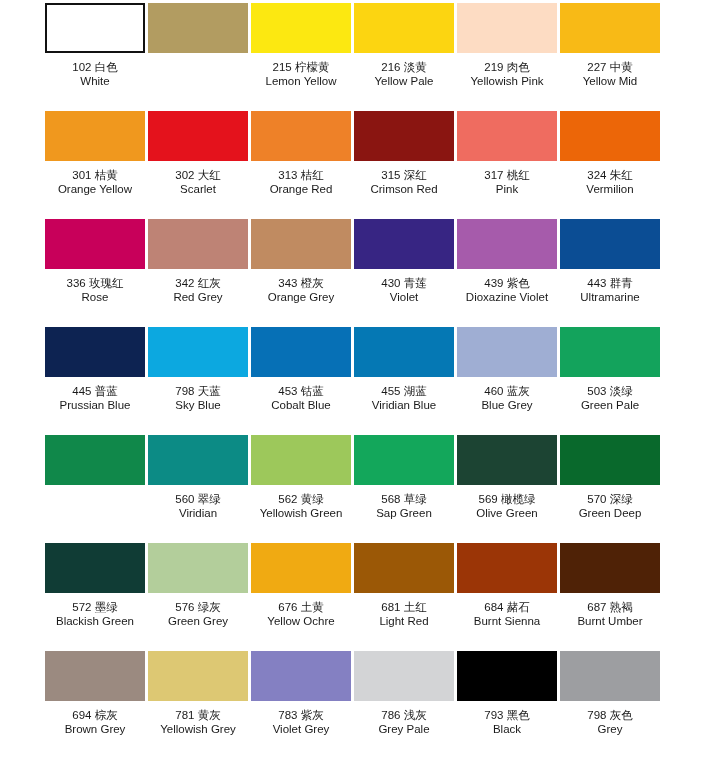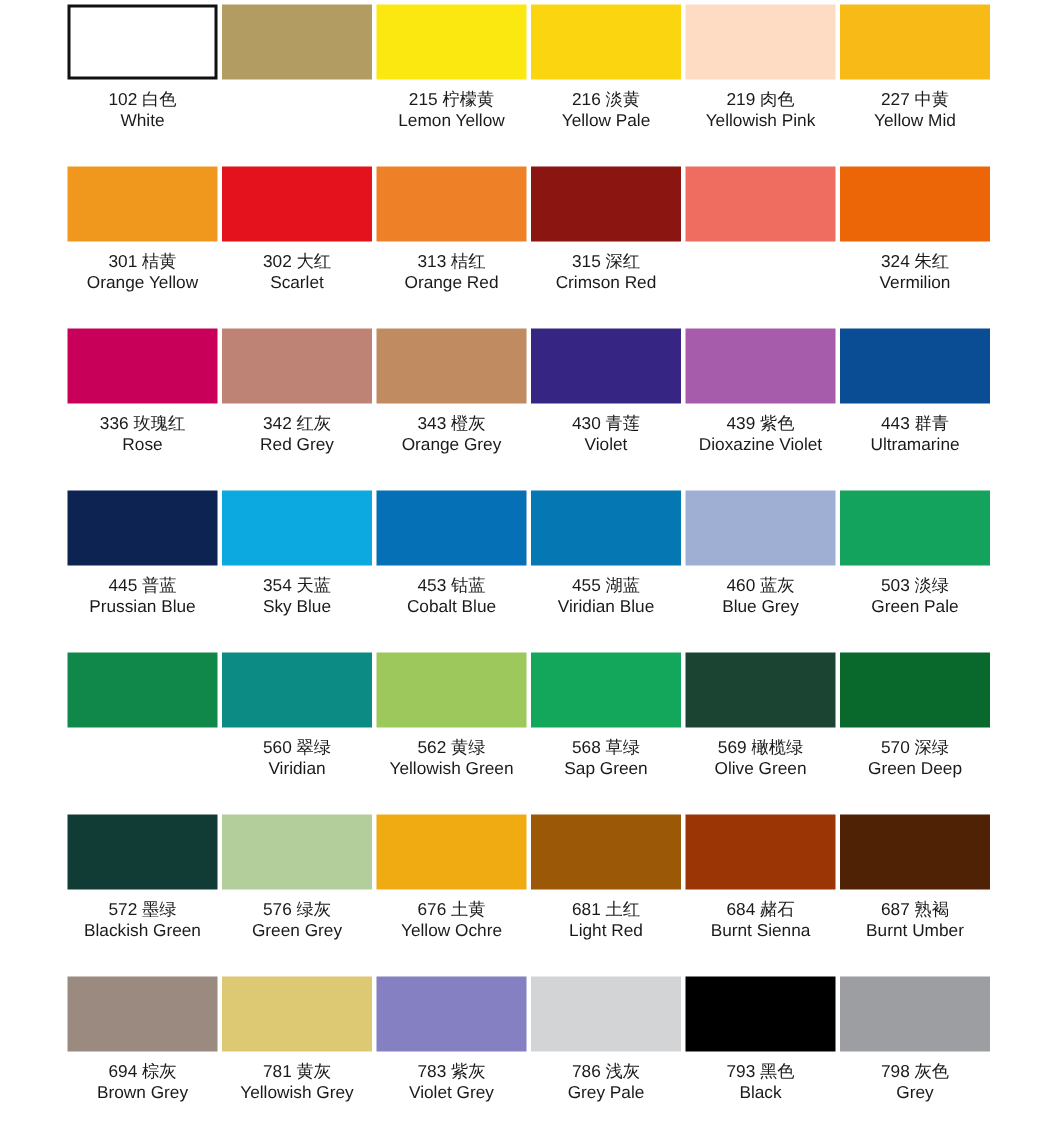--- a/index.html
+++ b/index.html
@@ -138,20 +138,24 @@
       </div>
       <div class="swatch-cell">
         <div class="swatch-chip" style="background-color: rgb(138, 21, 17);"></div>
         <div class="swatch-caption">
           <div class="swatch-name-cn">315 深红</div>
           <div class="swatch-name-en">Crimson Red</div>
         </div>
       </div>
       <div class="swatch-cell">
         <div class="swatch-chip" style="background-color: rgb(239, 108, 96);"></div>
+        <div class="swatch-caption">
+          <div class="swatch-name-cn">317 桃红</div>
+          <div class="swatch-name-en">Pink</div>
+        </div>
       </div>
       <div class="swatch-cell">
         <div class="swatch-chip" style="background-color: rgb(236, 102, 8);"></div>
         <div class="swatch-caption">
           <div class="swatch-name-cn">324 朱红</div>
           <div class="swatch-name-en">Vermilion</div>
         </div>
       </div>
     </div>
     <div class="swatch-row">
@@ -202,21 +206,21 @@
       <div class="swatch-cell">
         <div class="swatch-chip" style="background-color: rgb(13, 35, 82);"></div>
         <div class="swatch-caption">
           <div class="swatch-name-cn">445 普蓝</div>
           <div class="swatch-name-en">Prussian Blue</div>
         </div>
       </div>
       <div class="swatch-cell">
         <div class="swatch-chip" style="background-color: rgb(12, 168, 224);"></div>
         <div class="swatch-caption">
-          <div class="swatch-name-cn">354 天蓝</div>
+          <div class="swatch-name-cn">798 天蓝</div>
           <div class="swatch-name-en">Sky Blue</div>
         </div>
       </div>
       <div class="swatch-cell">
         <div class="swatch-chip" style="background-color: rgb(6, 112, 182);"></div>
         <div class="swatch-caption">
           <div class="swatch-name-cn">453 钴蓝</div>
           <div class="swatch-name-en">Cobalt Blue</div>
         </div>
       </div>

